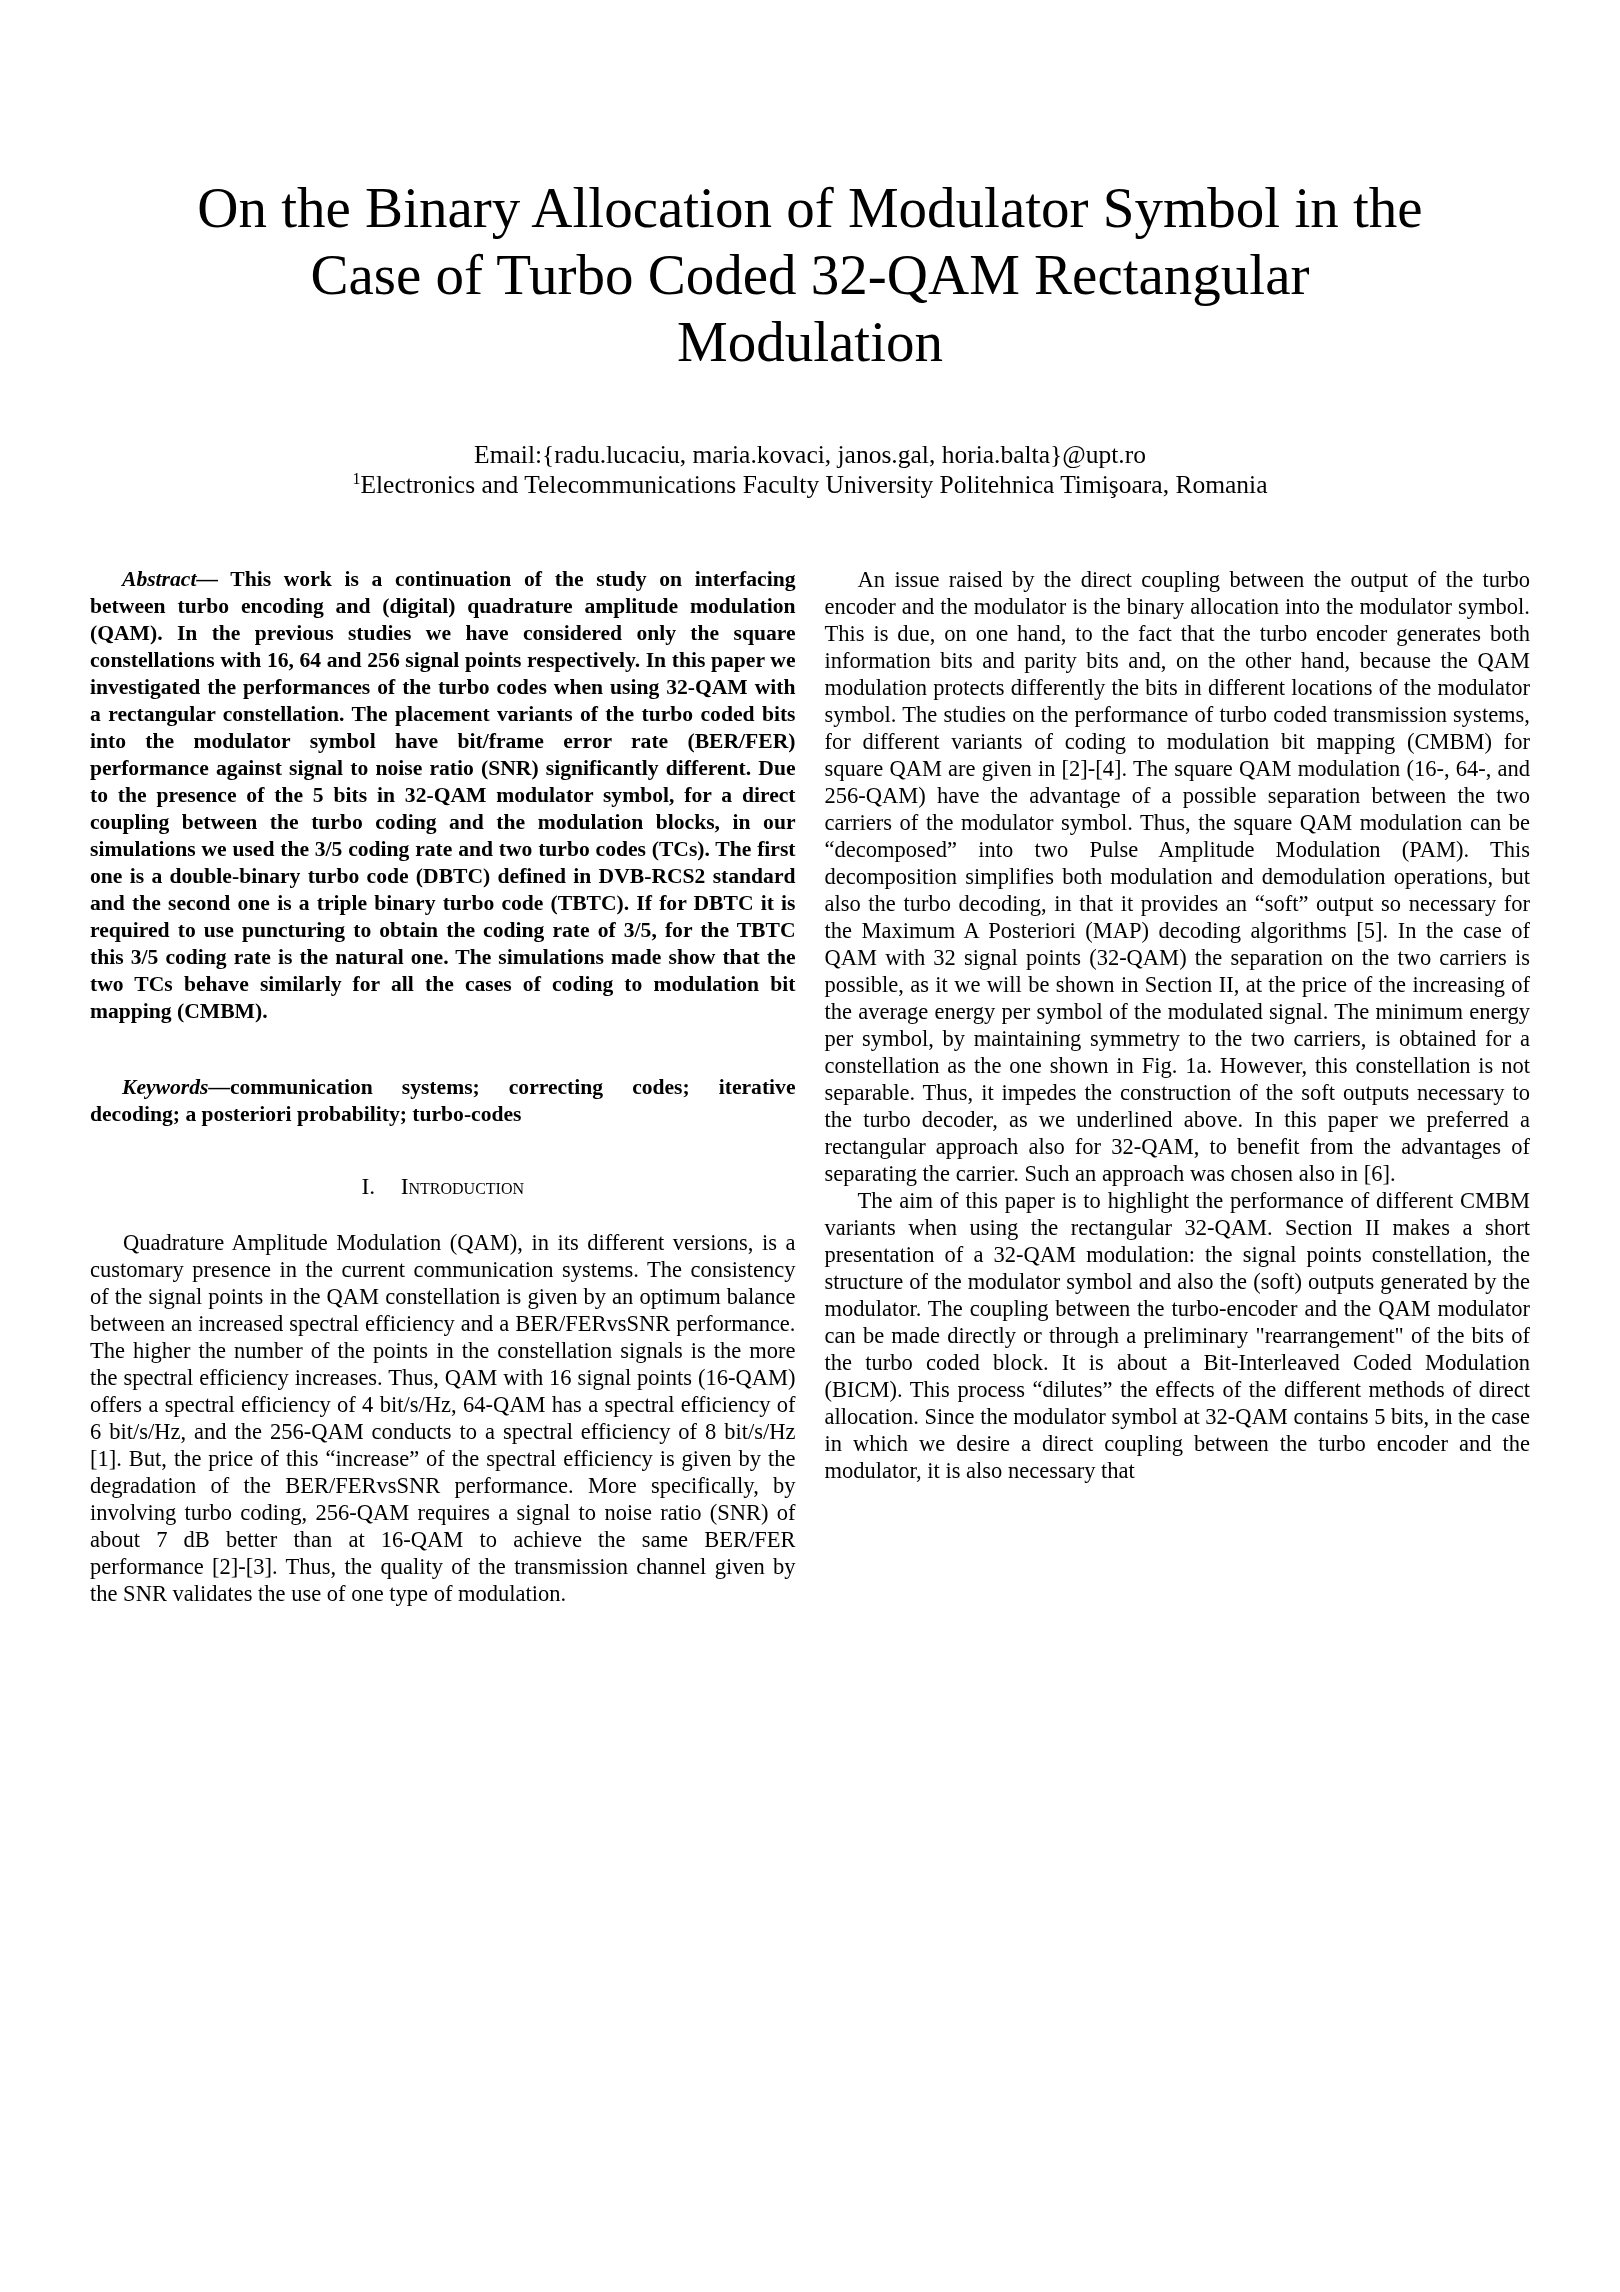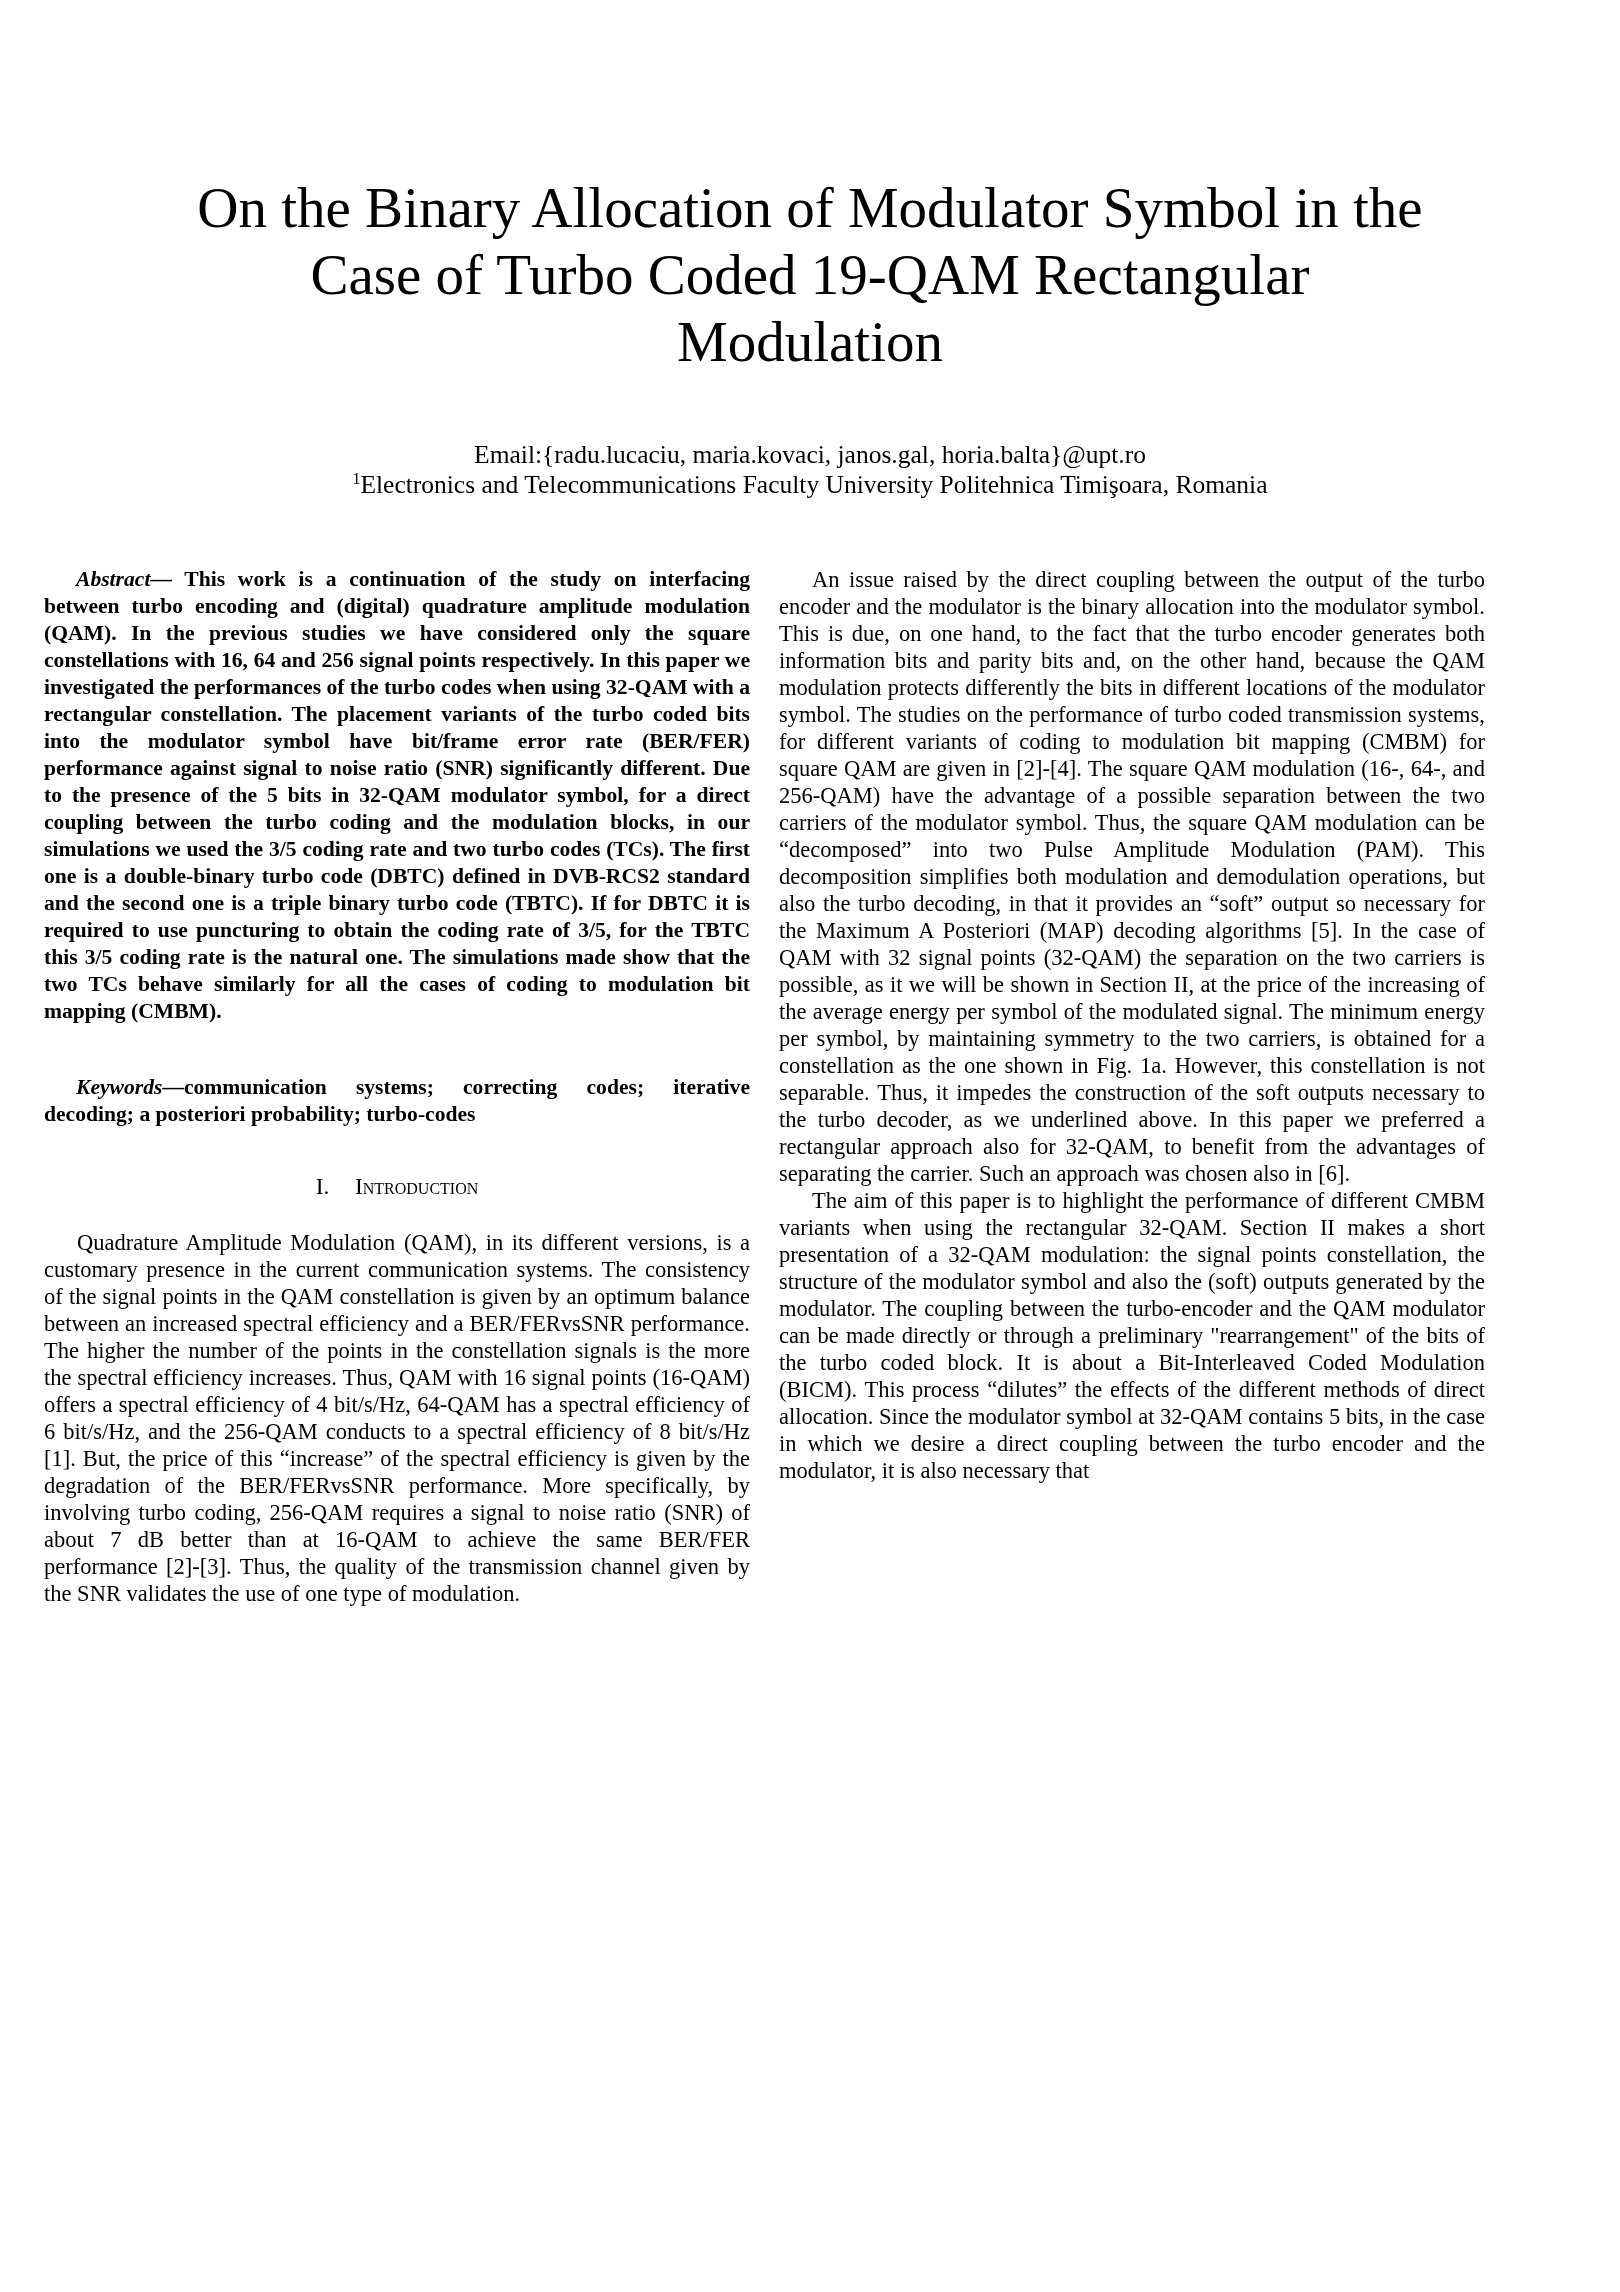--- a/index.html
+++ b/index.html
@@ -39,21 +39,21 @@
     font-size: 25.5px;
     line-height: 30px;
   }
   .affiliation {
     font-size: 25.5px;
     line-height: 29px;
   }
   .columns {
     display: flex;
     gap: 29px;
-    padding: 0 44px;
+    padding: 0 90px;
     margin-top: 67px;
     align-items: flex-start;
   }
   .column {
     width: 706px;
   }
   p { margin: 0; }
   .abstract-par, .keywords-par {
     font-weight: bold;
     font-size: 21.6px;
@@ -98,21 +98,21 @@
     font-size: 26px;
   }
 </style>
 </head>
 <body>
 
 <div class="page">
 
   <div class="paper-title">
       <div>On the Binary Allocation of Modulator Symbol in the</div>
-      <div>Case of Turbo Coded 19-QAM Rectangular</div>
+      <div>Case of Turbo Coded 32-QAM Rectangular</div>
       <div>Modulation</div>
     </div>
 
   <div class="byline">
     <div class="email-line">Email:{radu.lucaciu, maria.kovaci, janos.gal, horia.balta}@upt.ro</div>
     <div class="affiliation"><sup>1</sup><span>Electronics and Telecommunications Faculty University Politehnica Timişoara, Romania</span></div>
   </div>
 
   <div class="columns">
 

